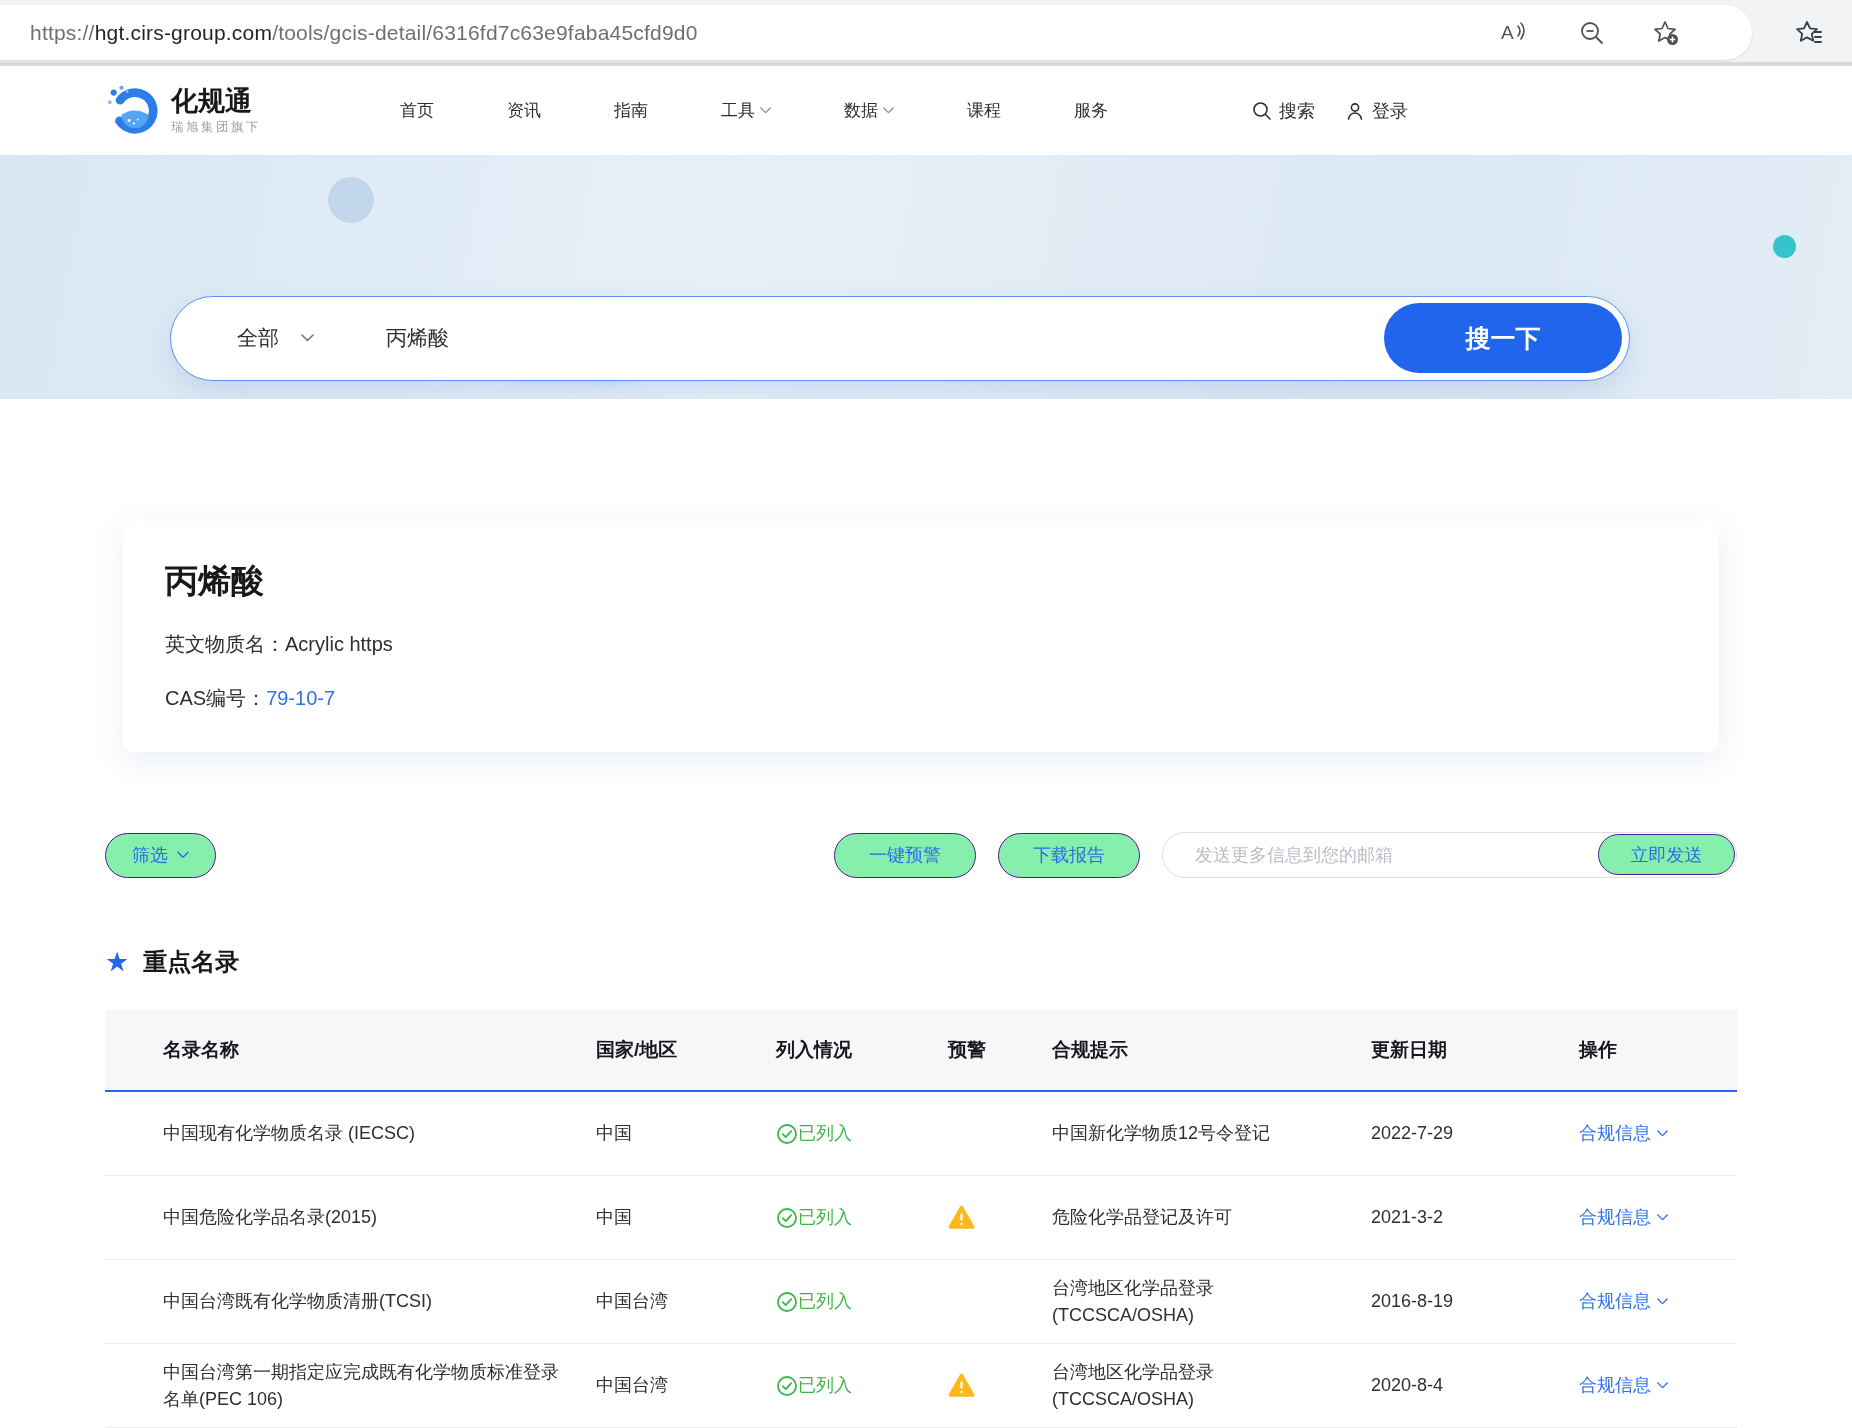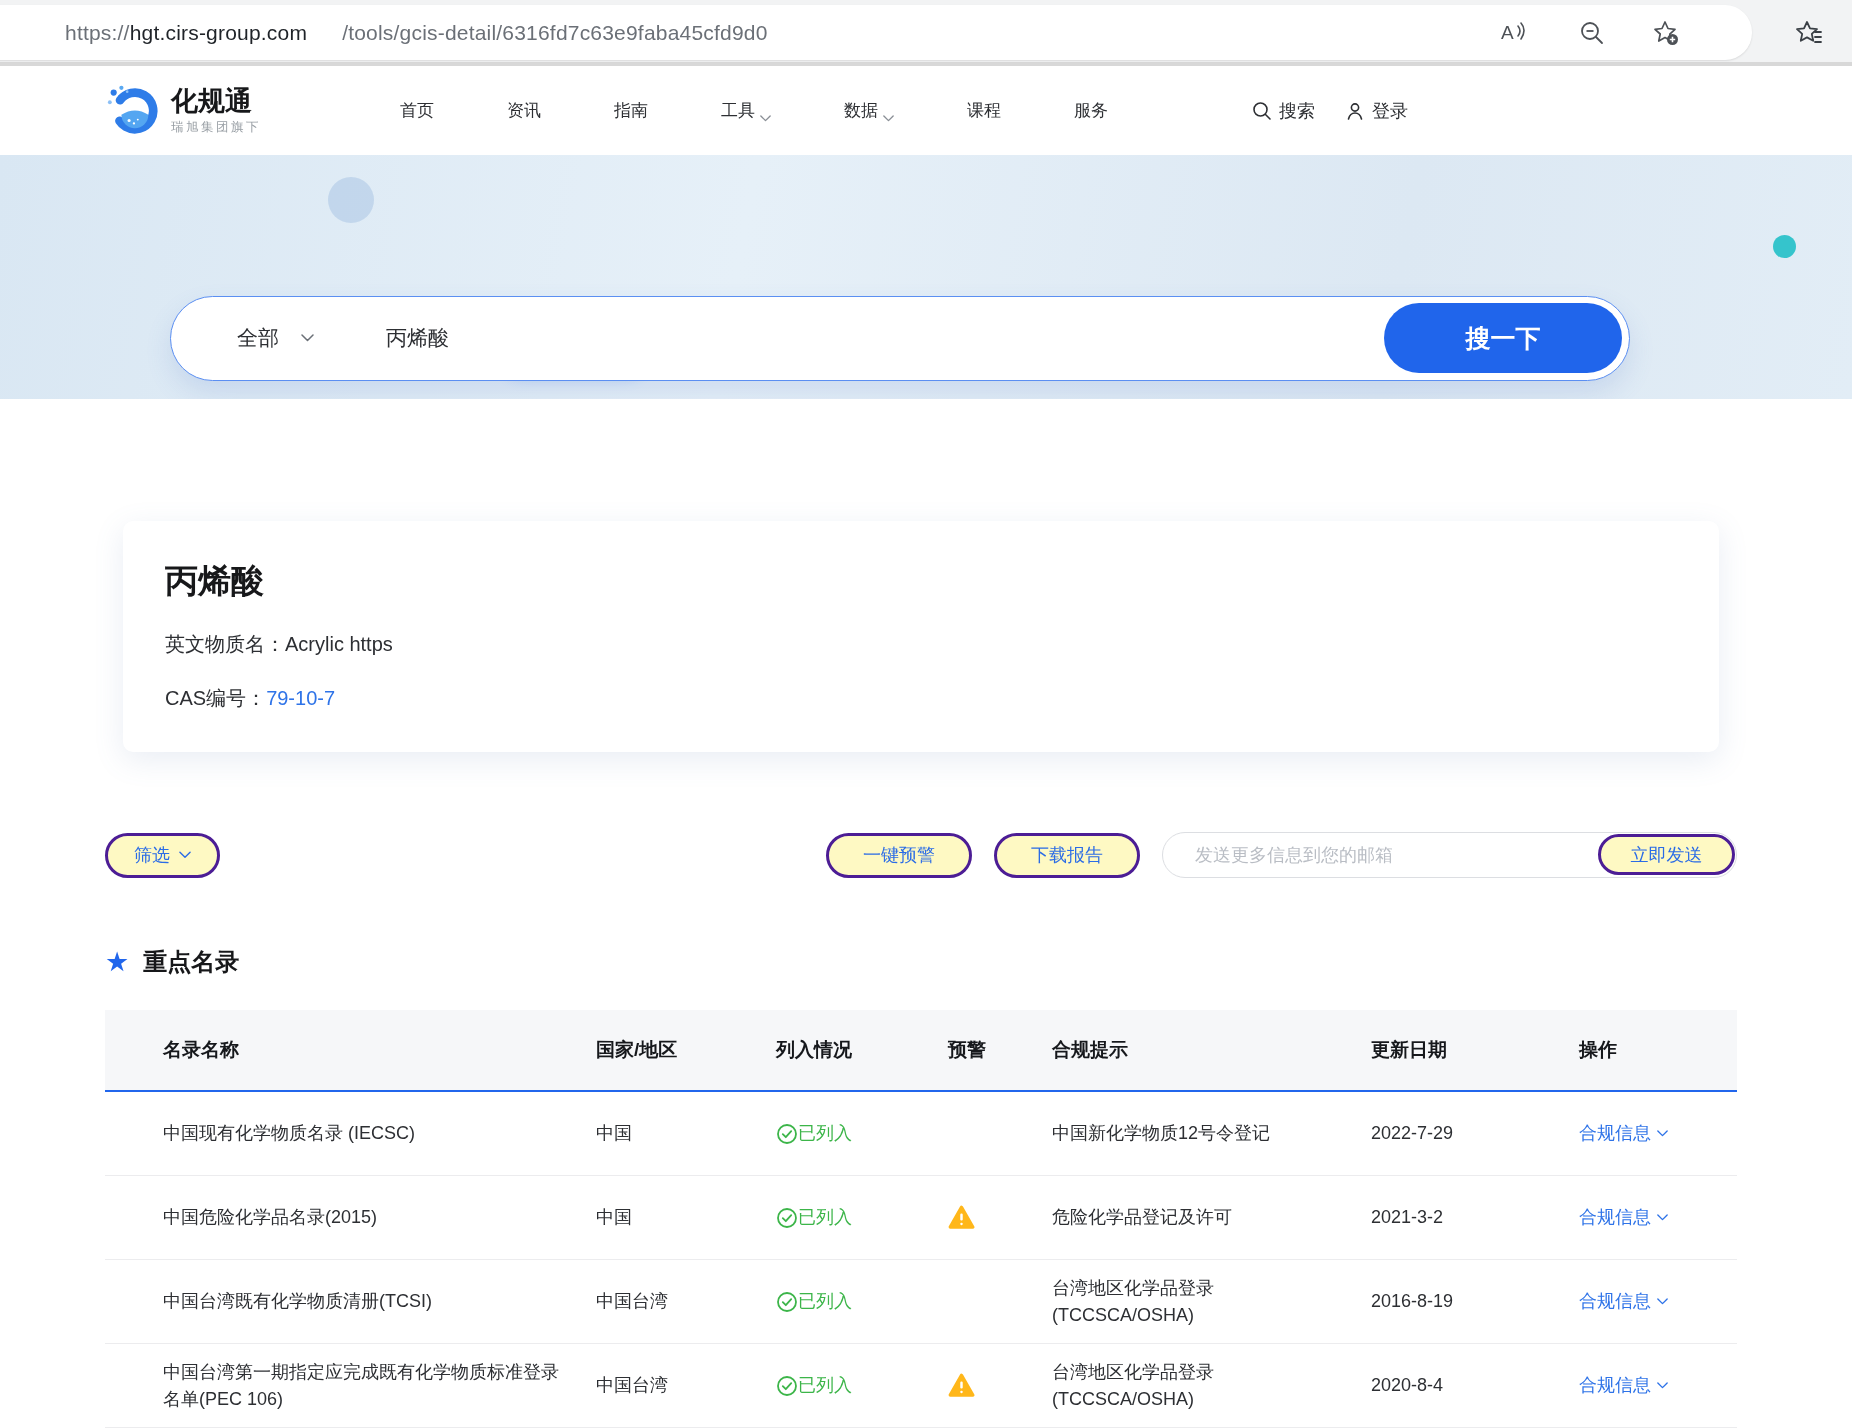--- a/index.html
+++ b/index.html
@@ -5,33 +5,33 @@
   * { margin:0; padding:0; box-sizing:border-box; }
   html,body { width:1852px; height:1428px; overflow:hidden; background:#fff;
     font-family:"Liberation Sans","DejaVu Sans",sans-serif; }
 
   
   .browser-bar { position:relative; height:66px; background:#f2f3f4; border-bottom:4px solid #d8d8d8; }
   .address-field { position:absolute; left:-30px; top:5px; width:1782px; height:55px;
     background:#fff; border-radius:27px; box-shadow:0 1px 2px rgba(0,0,0,.10); }
   .url-text { position:absolute; left:60px; top:0; height:55px; display:flex; align-items:center;
     font-size:21px; letter-spacing:.2px; }
-  .url-scheme,.url-path { color:#6b7077;margin-left:35px; }
+  .url-scheme,.url-path { color:#6b7077; }
   .url-host { color:#1f2328; }
   .chrome-ic { position:absolute; top:14px; width:28px; height:28px; color:#4d5156; }
   .chrome-ic svg { width:28px; height:28px; }
   .fav-star { position:absolute; left:1794px; top:18px; width:30px; height:30px; color:#3a3f45; }
 
   
   .site-header { position:relative; height:89px; background:#fff; }
   .logo { position:absolute; left:105px; top:16px; display:flex; align-items:center; gap:12px; }
   .logo-text-title { font-size:27px; font-weight:bold; color:#17181a; line-height:30px; }
   .logo-text-sub { font-size:12.5px; color:#9aa0a6; letter-spacing:2.5px; margin-top:3px;text-align:center; }
   .main-nav { position:absolute; left:400px; top:0; height:89px; display:flex; align-items:center; gap:73px; }
-  .nav-item { display:flex; align-items:flex-end; gap:5px; font-size:17px; color:#2d2f33; cursor:pointer; white-space:nowrap; }
+  .nav-item { display:flex; align-items:center; gap:5px; font-size:17px; color:#2d2f33; cursor:pointer; white-space:nowrap; }
   .nav-item .chev { color:#8a8f96; }
   .header-actions { position:absolute; left:1252px; top:0; height:89px; display:flex; align-items:center; gap:30px; }
   .hact { display:flex; align-items:center; gap:7px; font-size:18px; color:#2d2f33; cursor:pointer; }
   .hact svg { width:20px; height:20px; }
 
   
   .banner { position:relative; height:244px; overflow:hidden;
     background:linear-gradient(100deg,#d9e7f3 0%,#e6f0f8 40%,#dce8f3 75%,#e2edf6 100%); }
   .deco-blob { position:absolute; left:328px; top:22px; width:46px; height:46px; border-radius:50%;
     background:rgba(146,181,220,.38); }
@@ -56,21 +56,21 @@
 
   
   .content { width:1632px; margin-left:105px; }
   .substance-card { margin:122px 18px 0 18px; background:#fff; border-radius:10px;
     box-shadow:0 8px 30px rgba(100,130,180,.14); padding:38px 42px 40px 42px; }
   .substance-name { font-size:33px; font-weight:bold; color:#17181a; }
   .substance-row { margin-top:27px; font-size:20px; color:#2d2f33; display:flex; align-items:center; }
   .cas-link { color:#2e73e8; cursor:pointer; }
 
   .toolbar { margin-top:80px; display:flex; align-items:center; height:46px; }
-  .pill-btn { height:45px; border:3px solid #4c1d95; border-radius:23px; background:#fef9c3; color:#2b6ce6;
+  .pill-btn { height:45px; border:1px solid #4c1d95; border-radius:23px; background:#86efac; color:#2b6ce6;
     font-size:18px; font-family:inherit; display:flex; align-items:center; justify-content:center; gap:9px;
     cursor:pointer; padding:0 34px; white-space:nowrap; }
   .filter-btn { padding:0 26px; }
   .toolbar-right { margin-left:auto; display:flex; align-items:center; gap:22px; }
   .email-wrap { position:relative; width:575px; height:46px; }
   .email-input { width:100%; height:100%; border:1px solid #dcdee2; border-radius:23px; outline:none;
     padding:0 160px 0 32px; font-size:18px; color:#2d2f33; font-family:inherit; }
   .email-input::placeholder { color:#b9bdc4; }
   .send-btn { position:absolute; right:2px; top:2px; height:41px; width:137px; padding:0; }
 

